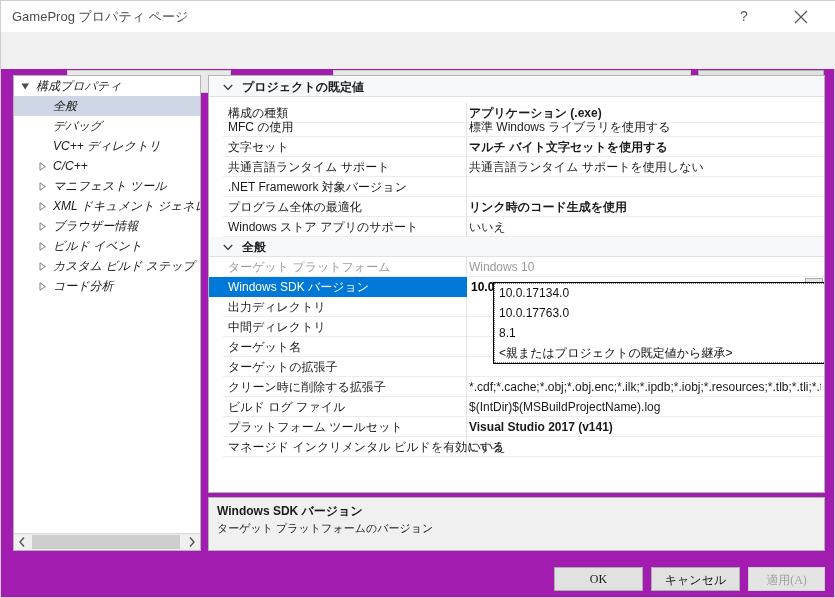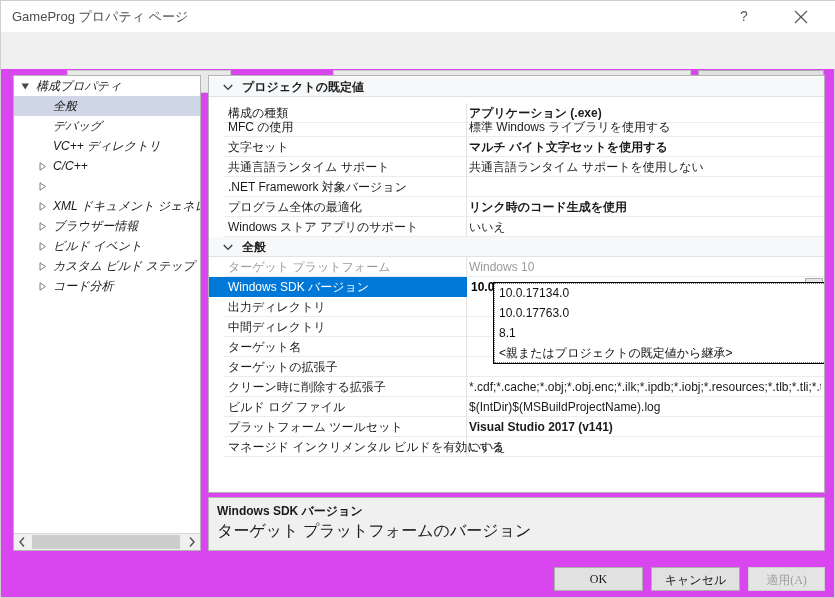--- a/index.html
+++ b/index.html
@@ -14,21 +14,21 @@
     font-size: 12px;
     color: #000000;
     overflow: hidden;
     position: relative;
   }
   .dialog {
     position: absolute;
     left: 0; top: 0;
     width: 835px;
     height: 598px;
-    background: #d946ef;
+    background: #a21caf;
     box-sizing: border-box;
     border: 1px solid #cfcfcf;
   }
 
   
   .titlebar {
     position: absolute;
     left: 0; top: 0;
     width: 835px;
     height: 31px;
@@ -332,21 +332,21 @@
     position: absolute;
     left: 8px; top: 5px;
     font-size: 12px;
     font-weight: bold;
     color: #1a1a1a;
     white-space: nowrap;
   }
   .descpanel .dbody {
     position: absolute;
     left: 8px; top: 23px;
-    font-size: 16px;
+    font-size: 11px;
     color: #1a1a1a;
     white-space: nowrap;
   }
 
   
   #ok-btn     { left: 553px; top: 566px; width: 89px; height: 24px; }
   #cancel-btn { left: 650px; top: 566px; width: 89px; height: 24px; }
   #apply-btn  { left: 747px; top: 566px; width: 77px; height: 24px; }
 </style>
 </head>
@@ -405,20 +405,21 @@
         <div class="tnode" style="top: 0px;">
           <svg class="tglyph" viewBox="0 0 9 9" style="left: 24px;">
             <polygon points="2,0.8 7.4,4.5 2,8.2" fill="none" stroke="#707070" stroke-width="0.9"></polygon>
           </svg>
           <span class="tlabel" style="left: 39px;">C/C++</span>
         </div>
         <div class="tnode" style="top: 0px;">
           <svg class="tglyph" viewBox="0 0 9 9" style="left: 24px;">
             <polygon points="2,0.8 7.4,4.5 2,8.2" fill="none" stroke="#707070" stroke-width="0.9"></polygon>
           </svg>
+          <span class="tlabel" style="left: 39px;">マニフェスト ツール</span>
         </div>
         <div class="tnode" style="top: 0px;">
           <svg class="tglyph" viewBox="0 0 9 9" style="left: 24px;">
             <polygon points="2,0.8 7.4,4.5 2,8.2" fill="none" stroke="#707070" stroke-width="0.9"></polygon>
           </svg>
           <span class="tlabel" style="left: 39px;">XML ドキュメント ジェネレーター</span>
         </div>
         <div class="tnode" style="top: 0px;">
           <svg class="tglyph" viewBox="0 0 9 9" style="left: 24px;">
             <polygon points="2,0.8 7.4,4.5 2,8.2" fill="none" stroke="#707070" stroke-width="0.9"></polygon>

